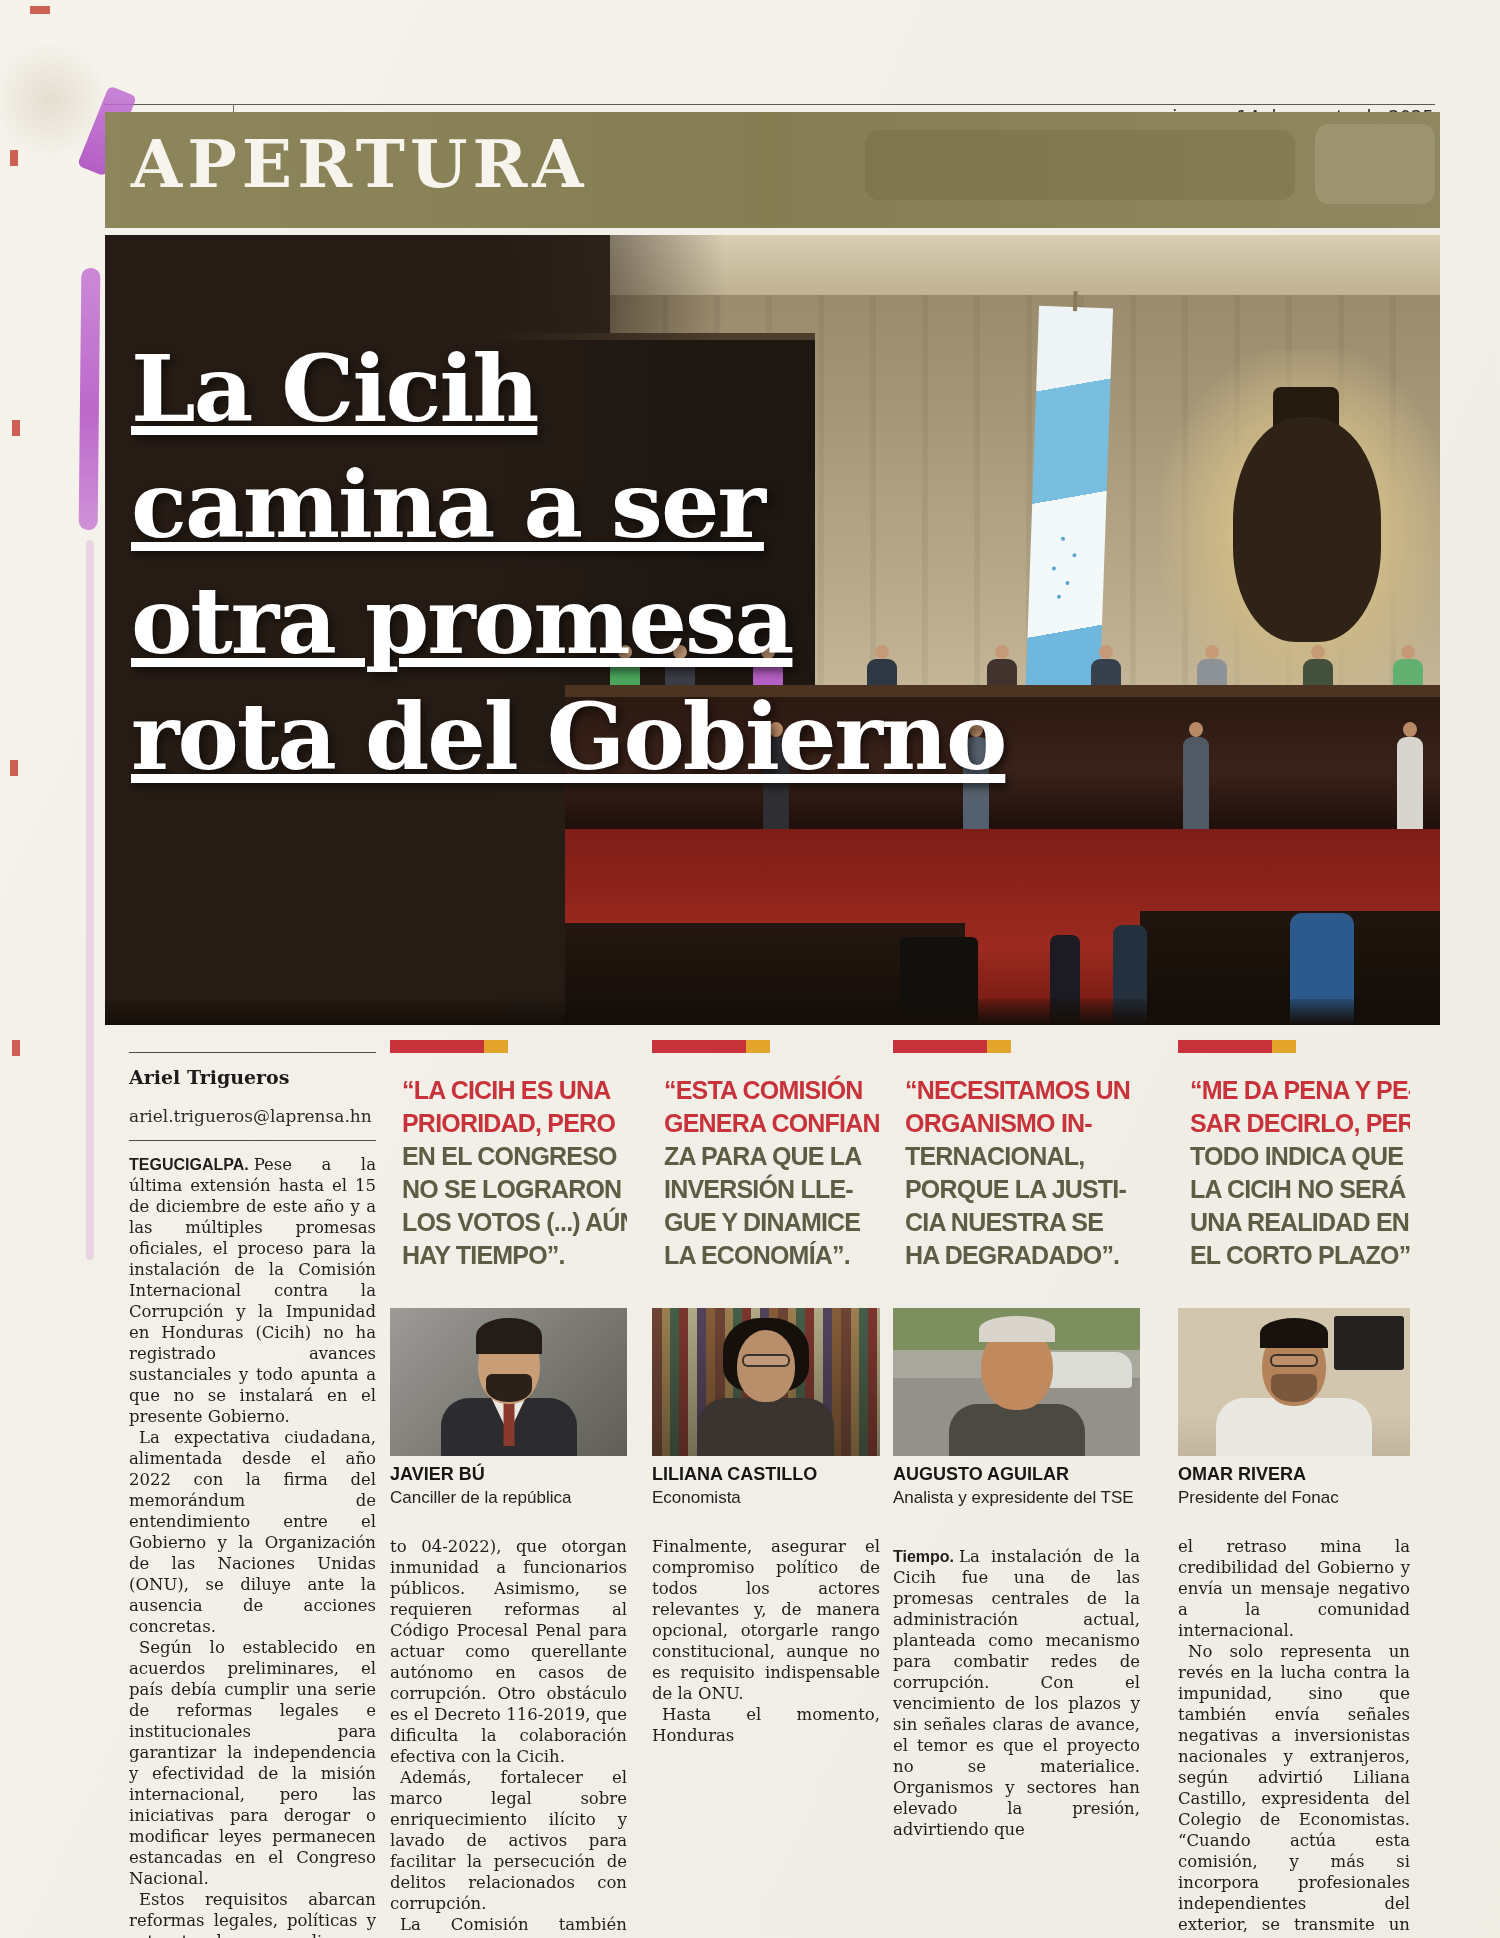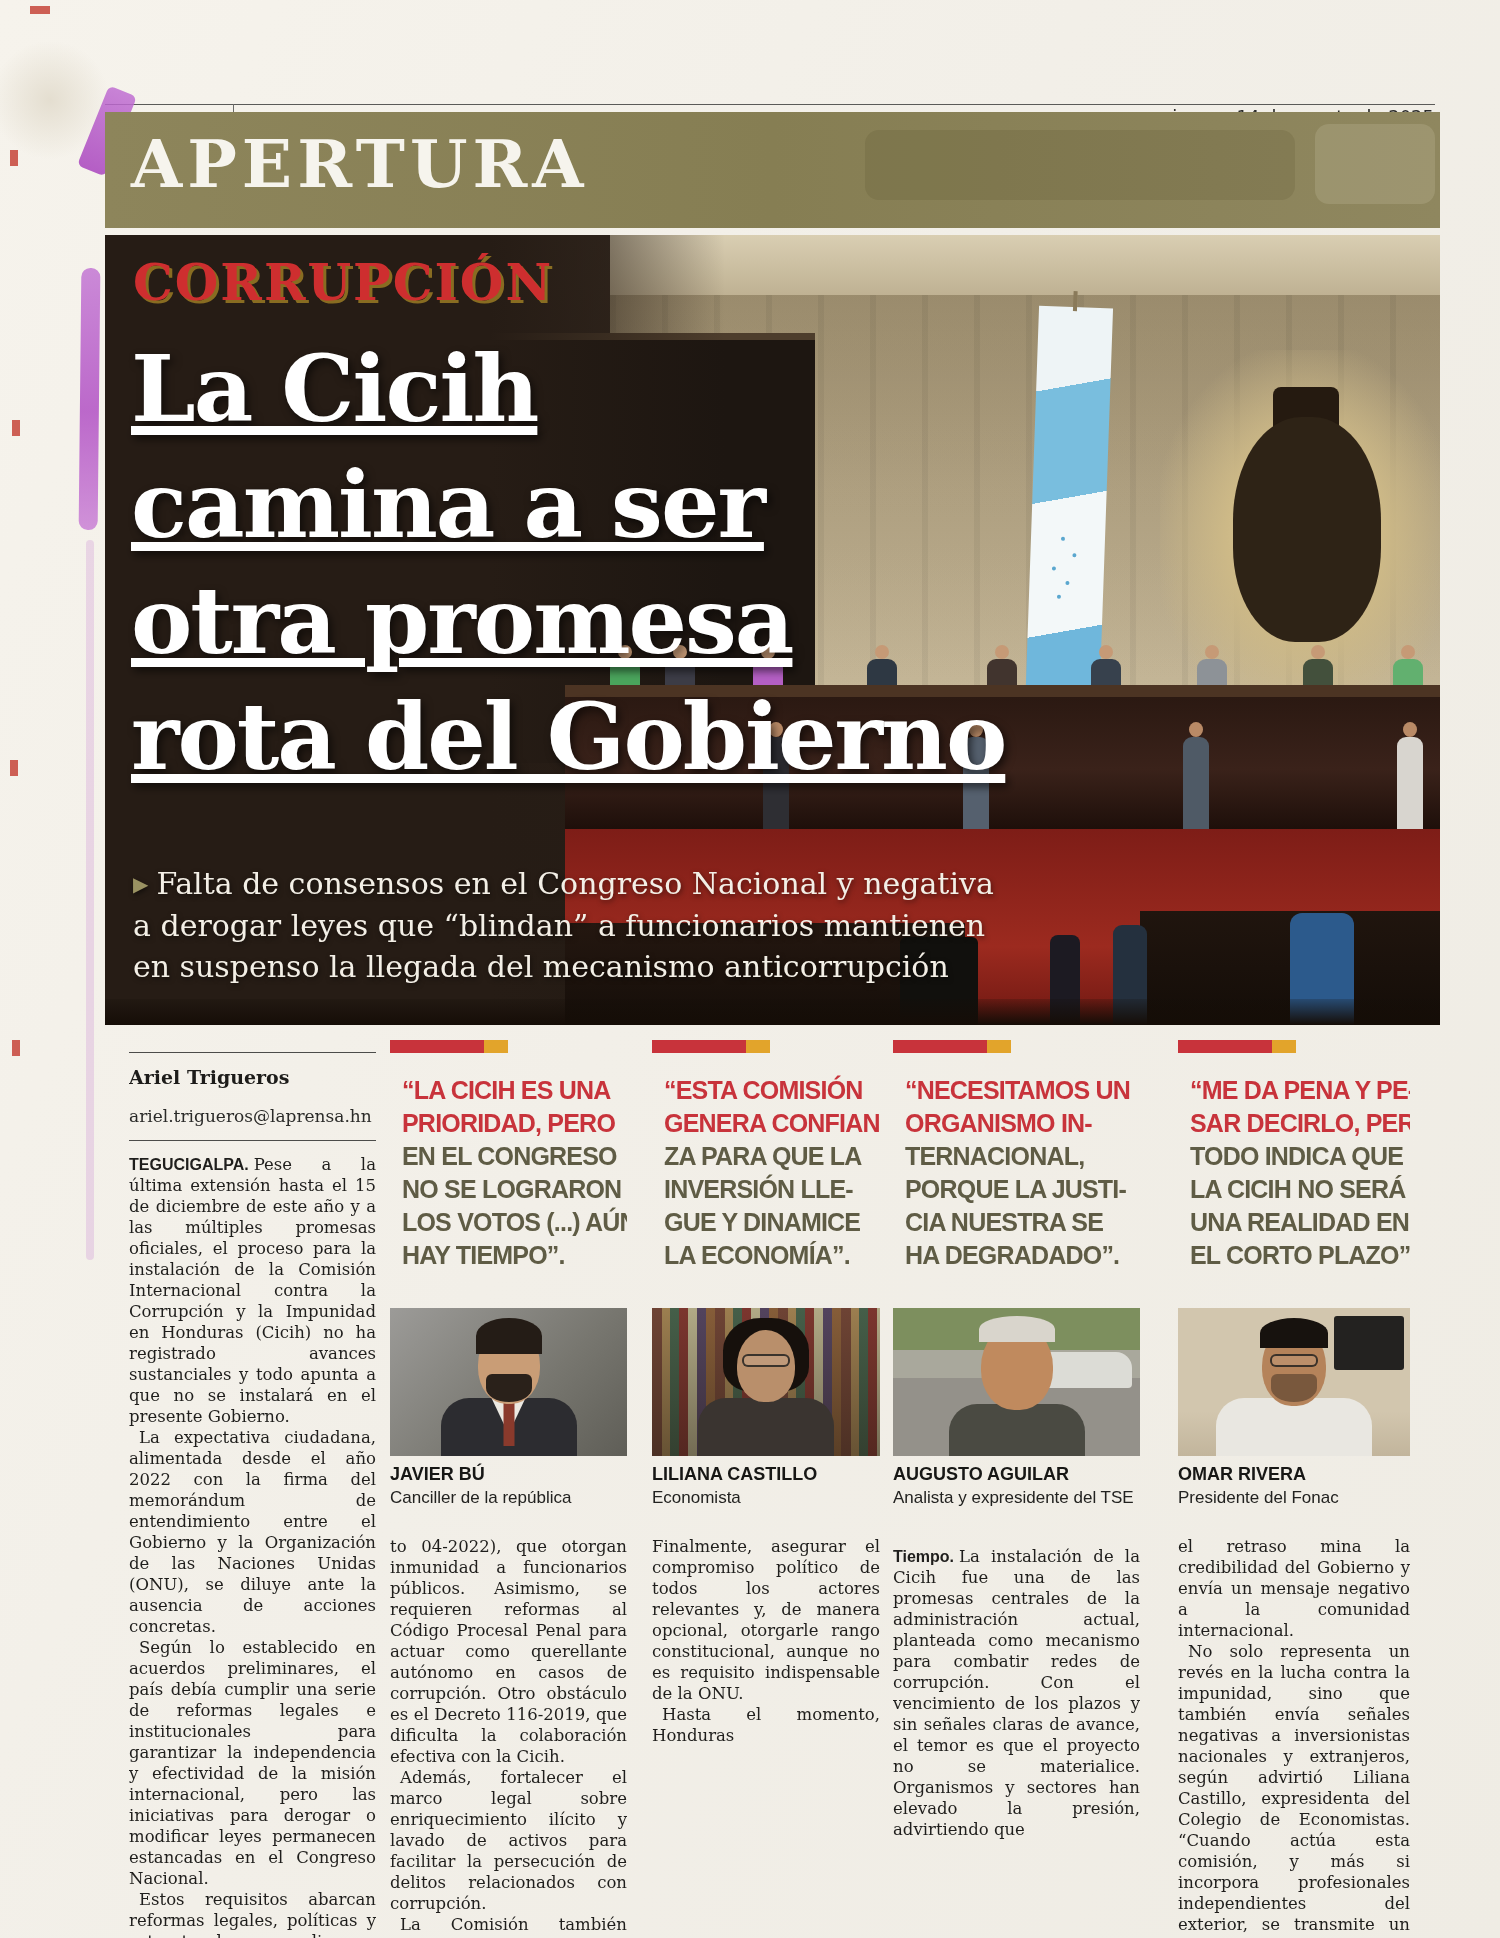--- a/index.html
+++ b/index.html
@@ -204,31 +204,25 @@
     <div class="stand t4"></div>
     <div class="ph-carpet"></div>
     <div class="deskL"></div>
     <div class="deskR"></div>
     <div class="b1"></div>
     <div class="b2"></div>
     <div class="b3"></div>
     <div class="camera"></div>
     <div class="ph-bottom"></div>
 
-    <div class="kicker">CORRUPCIÓN</div>
     <div class="headline">
       <div class="headline-line">La Cicih</div>
       <div class="headline-line">camina a ser</div>
       <div class="headline-line">otra promesa</div>
       <div class="headline-line">rota del Gobierno</div>
-    </div>
-    <div class="deck">
-      <div class="deck-line"><span class="deck-bullet">▶</span><span>Falta de consensos en el Congreso Nacional y negativa</span></div>
-      <div class="deck-line">a derogar leyes que “blindan” a funcionarios mantienen</div>
-      <div class="deck-line">en suspenso la llegada del mecanismo anticorrupción</div>
     </div>
   </div>
 
   <div class="hl-stroke"></div>
   <div class="hl-tail"></div>
 
   <div class="col c1">
     <div class="rule by-rule1"></div>
     <div class="by-author">Ariel Trigueros</div>
     <div class="by-email">ariel.trigueros@laprensa.hn</div>

